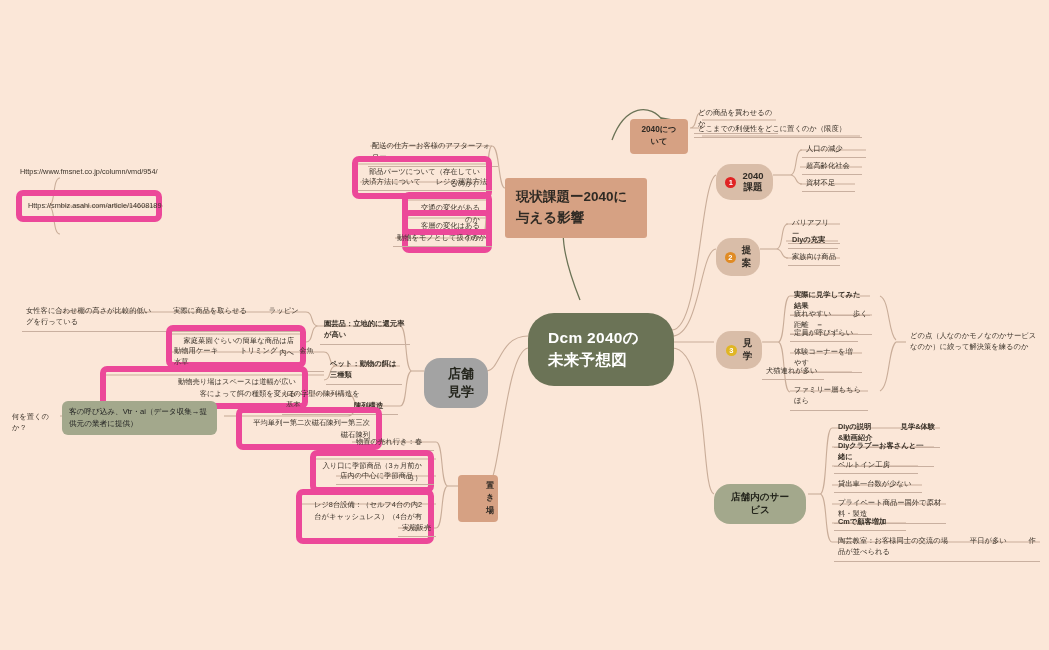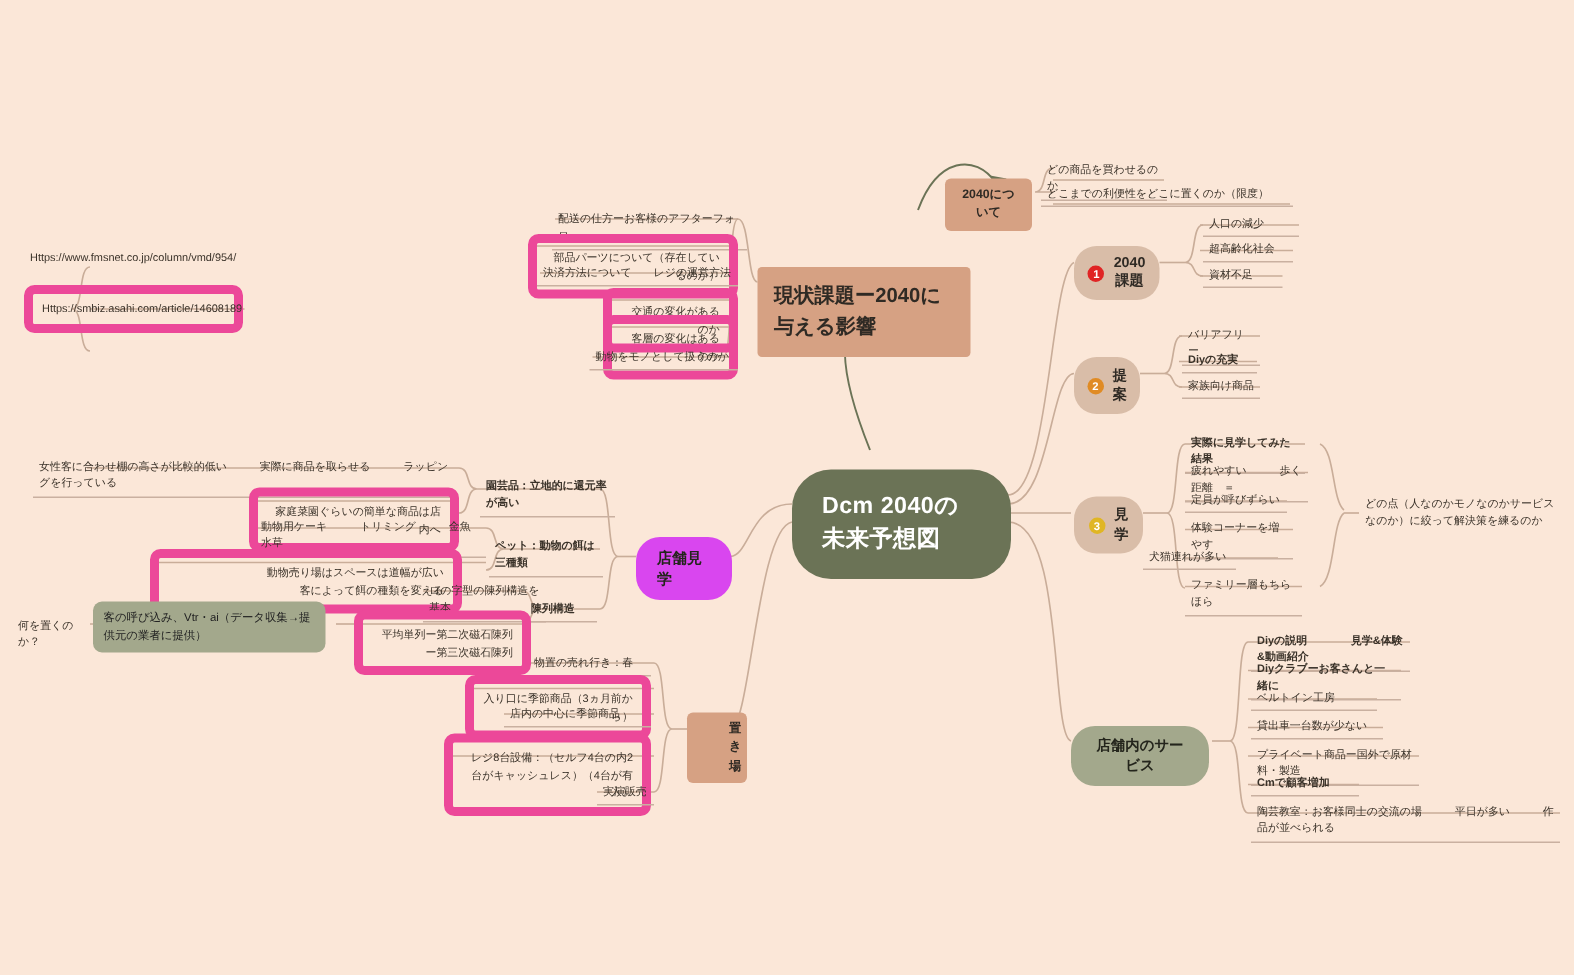--- a/index.html
+++ b/index.html
@@ -30,23 +30,23 @@
     padding:9px 11px;border-radius:3px;
   }
   
   .brown-chip{
     background:#d6a183;color:#2f2a24;
     font-size:8.2px;font-weight:bold;line-height:1.5;
     padding:5px 8px;border-radius:4px;text-align:center;
   }
   
   .pill-green{
-    background:#d946ef;color:#24251c;
-    font-size:10px;font-weight:bold;
-    padding:7px 14px;border-radius:16px;text-align:left;
+    background:#a3a3a3;color:#24251c;
+    font-size:13px;font-weight:bold;
+    padding:7px 14px;border-radius:16px;text-align:right;
   }
   
   .pill-tan{
     background:#d9bda8;color:#2f2a24;
     font-size:9.5px;font-weight:bold;
     padding:6px 14px;border-radius:15px;text-align:center;
     display:flex;align-items:center;gap:6px;justify-content:center;
   }
   
   .pill-olive{
@@ -244,21 +244,21 @@
 <div class="node leaf b u" style="left:320px;top:316px;width:90px;">園芸品：立地的に還元率が高い</div>
 <div class="node leaf u" style="left:22px;top:303px;width:282px;">女性客に合わせ棚の高さが比較的低い　　　実際に商品を取らせる　　　ラッピングを行っている</div>
 <div class="node leaf-card" style="left:166px;top:325px;width:140px;">家庭菜園ぐらいの簡単な商品は店内へ</div>
 
 <div class="node leaf b u" style="left:326px;top:356px;width:76px;">ペット：動物の餌は三種類</div>
 <div class="node leaf u" style="left:170px;top:343px;width:154px;">動物用ケーキ　　　トリミング　　　金魚　水草</div>
 <div class="node leaf-card" style="left:100px;top:366px;width:208px;padding-left:44px;">動物売り場はスペースは道幅が広い　　　客によって餌の種類を変える</div>
 
 <div class="node leaf b u" style="left:350px;top:398px;width:48px;">陳列構造</div>
 <div class="node leaf u" style="left:282px;top:386px;width:82px;">ロの字型の陳列構造を基本</div>
-<div class="node leaf-card" style="left:236px;top:407px;width:118px;">平均単列ー第二次磁石陳列ー第三次磁石陳列</div>
+<div class="node leaf-card" style="left:236px;top:407px;width:146px;">平均単列ー第二次磁石陳列ー第三次磁石陳列</div>
 
 <div class="node leaf" style="left:8px;top:409px;width:54px;">何を置くのか？</div>
 <div class="node box-green" style="left:62px;top:401px;width:155px;">客の呼び込み、Vtr・ai（データ収集→提供元の業者に提供）</div>
 
 <div class="node brown-chip" style="left:458px;top:475px;width:40px;padding-left:28px;">置き場</div>
 <div class="node leaf u" style="left:352px;top:434px;width:82px;">物置の売れ行き：春</div>
 <div class="node leaf-card" style="left:310px;top:450px;width:124px;">入り口に季節商品（3ヵ月前から）</div>
 <div class="node leaf u" style="left:336px;top:468px;width:98px;">店内の中心に季節商品</div>
 <div class="node leaf-card" style="left:296px;top:489px;width:138px;">レジ8台設備：（セルフ4台の内2台がキャッシュレス）（4台が有人）</div>
 <div class="node leaf u" style="left:398px;top:520px;width:38px;">実演販売</div>

